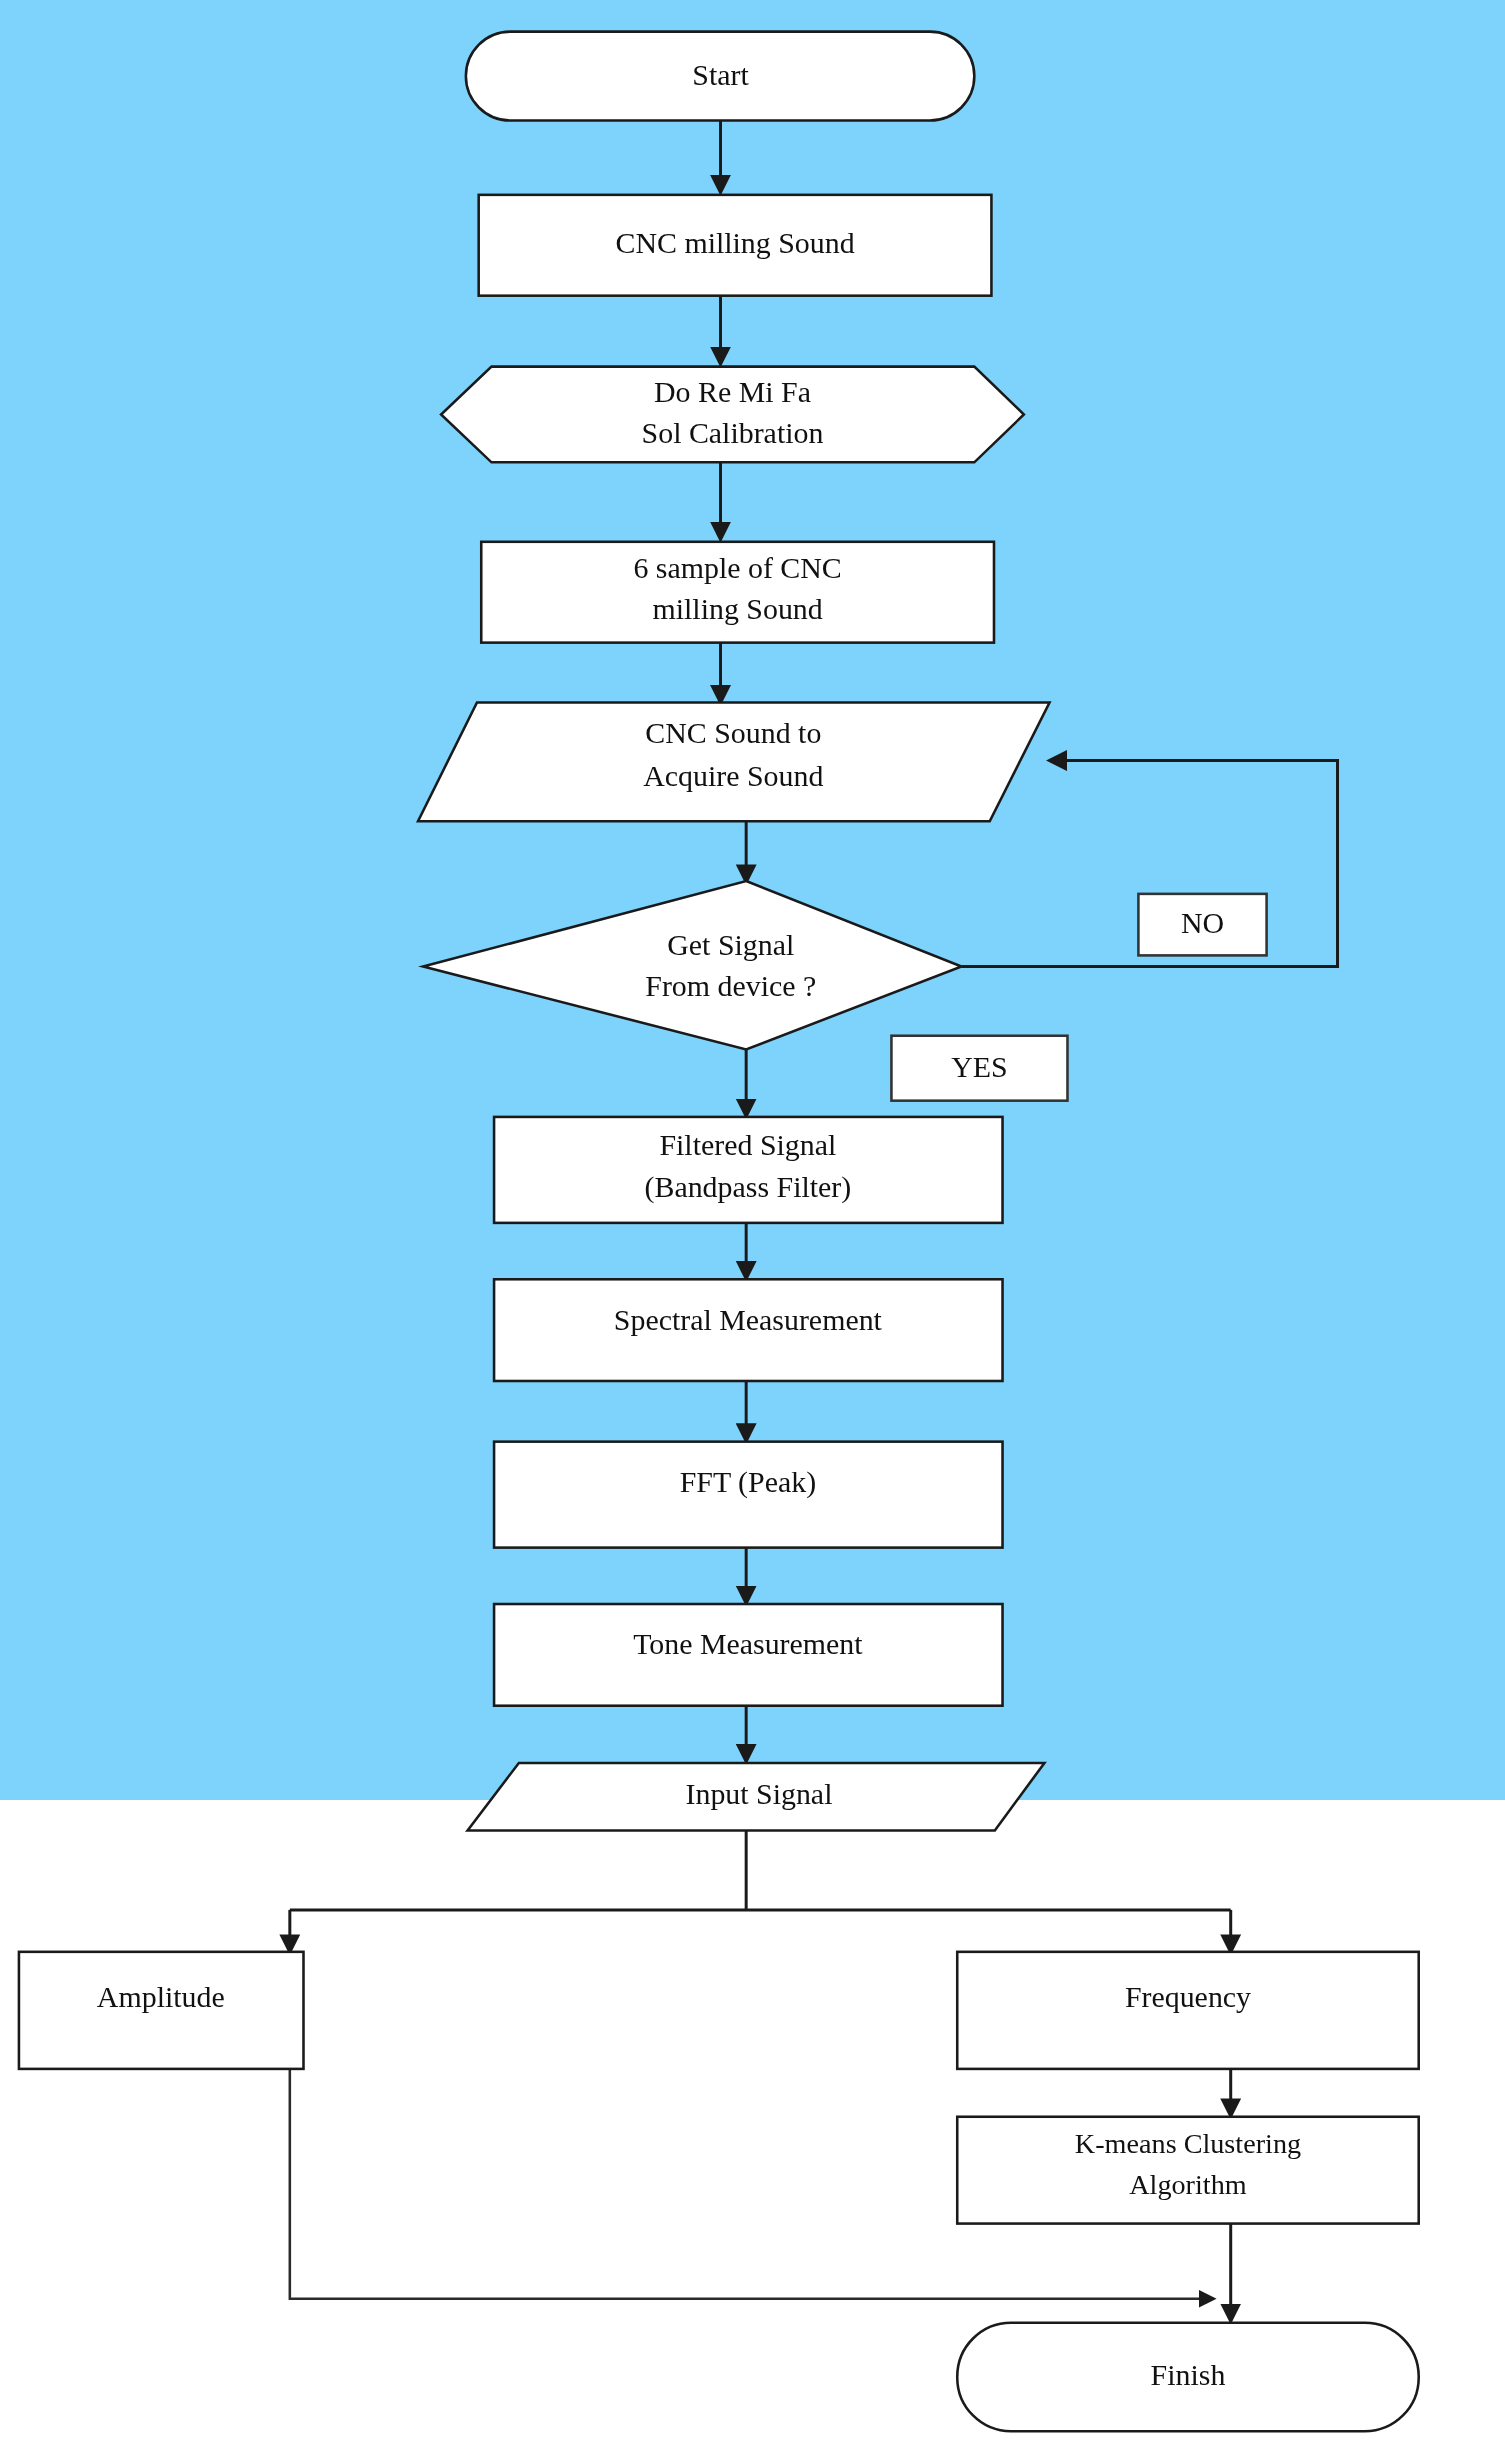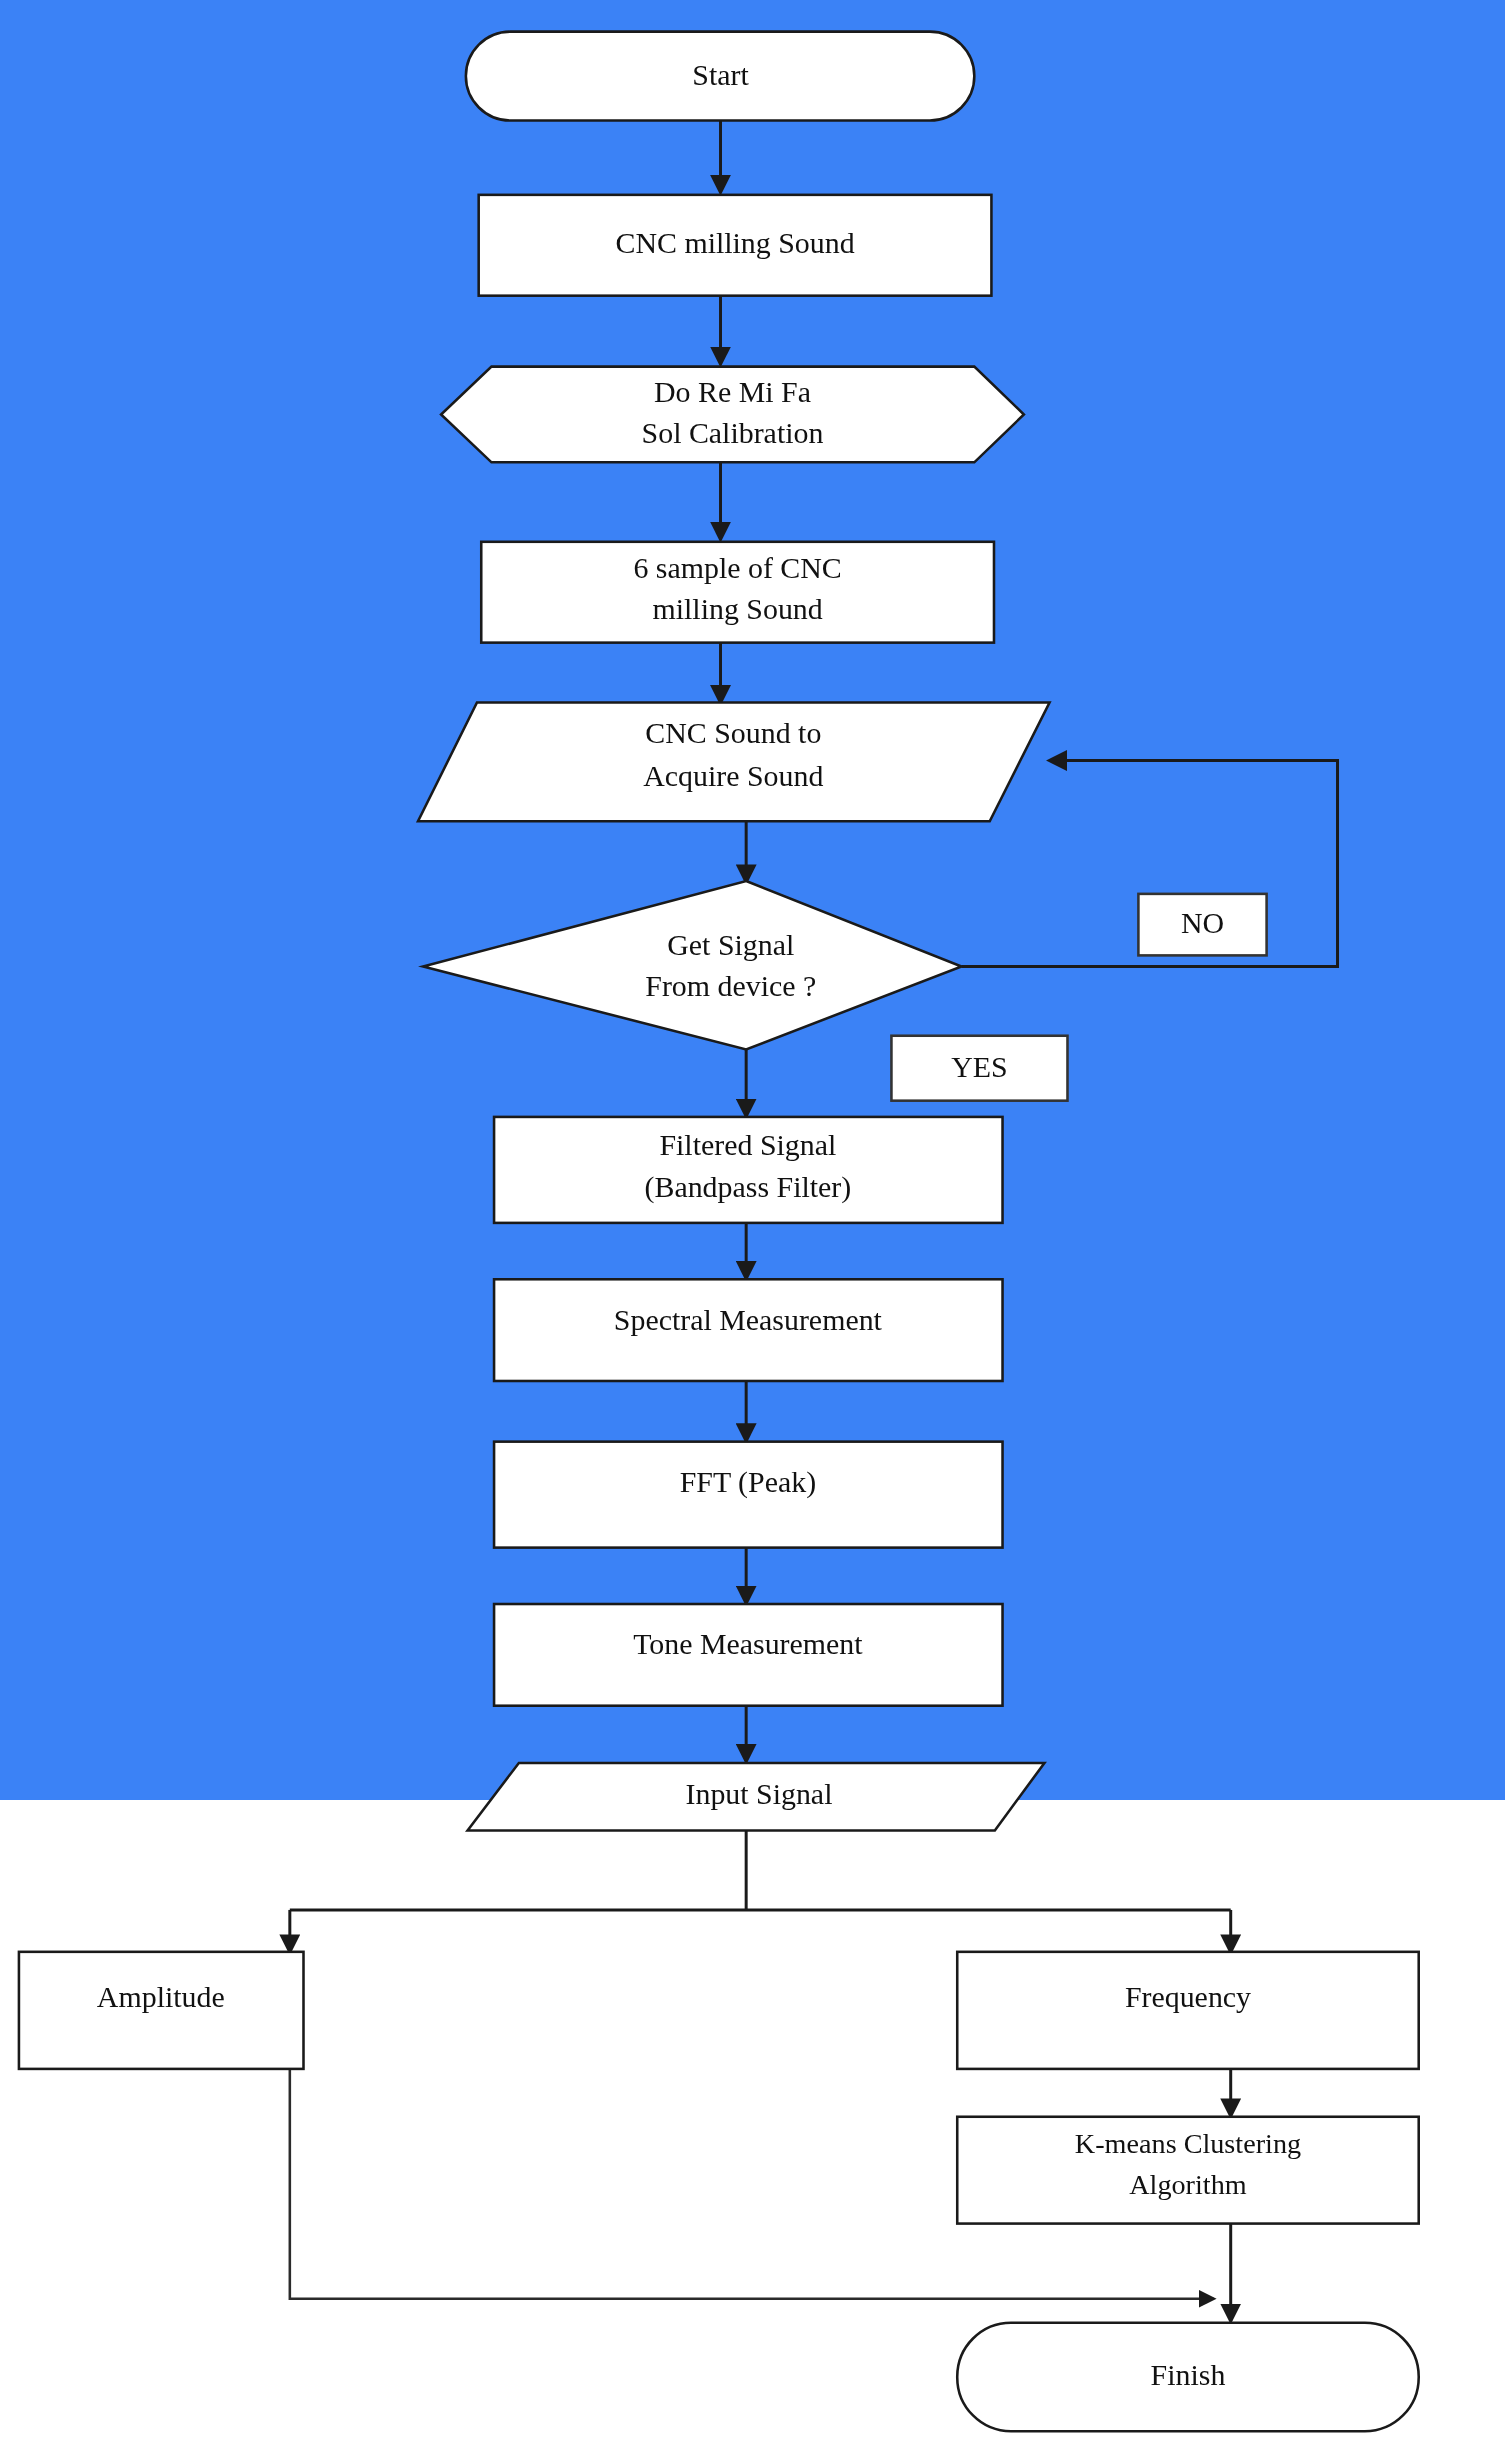--- a/index.html
+++ b/index.html
@@ -11,21 +11,21 @@
   body {
     width: 1506px;
     height: 2462px;
     font-family: "Liberation Serif", "DejaVu Serif", serif;
     overflow: hidden;
   }
   #flowchart-root {
     position: relative;
     width: 1506px;
     height: 1800px;
-    background: #3b82f6;
+    background: #7dd3fc;
   }
   svg#flow-svg {
     position: absolute;
     top: 0;
     left: 0;
     width: 1506px;
     height: 2462px;
     display: block;
   }
   .shape-outline {

